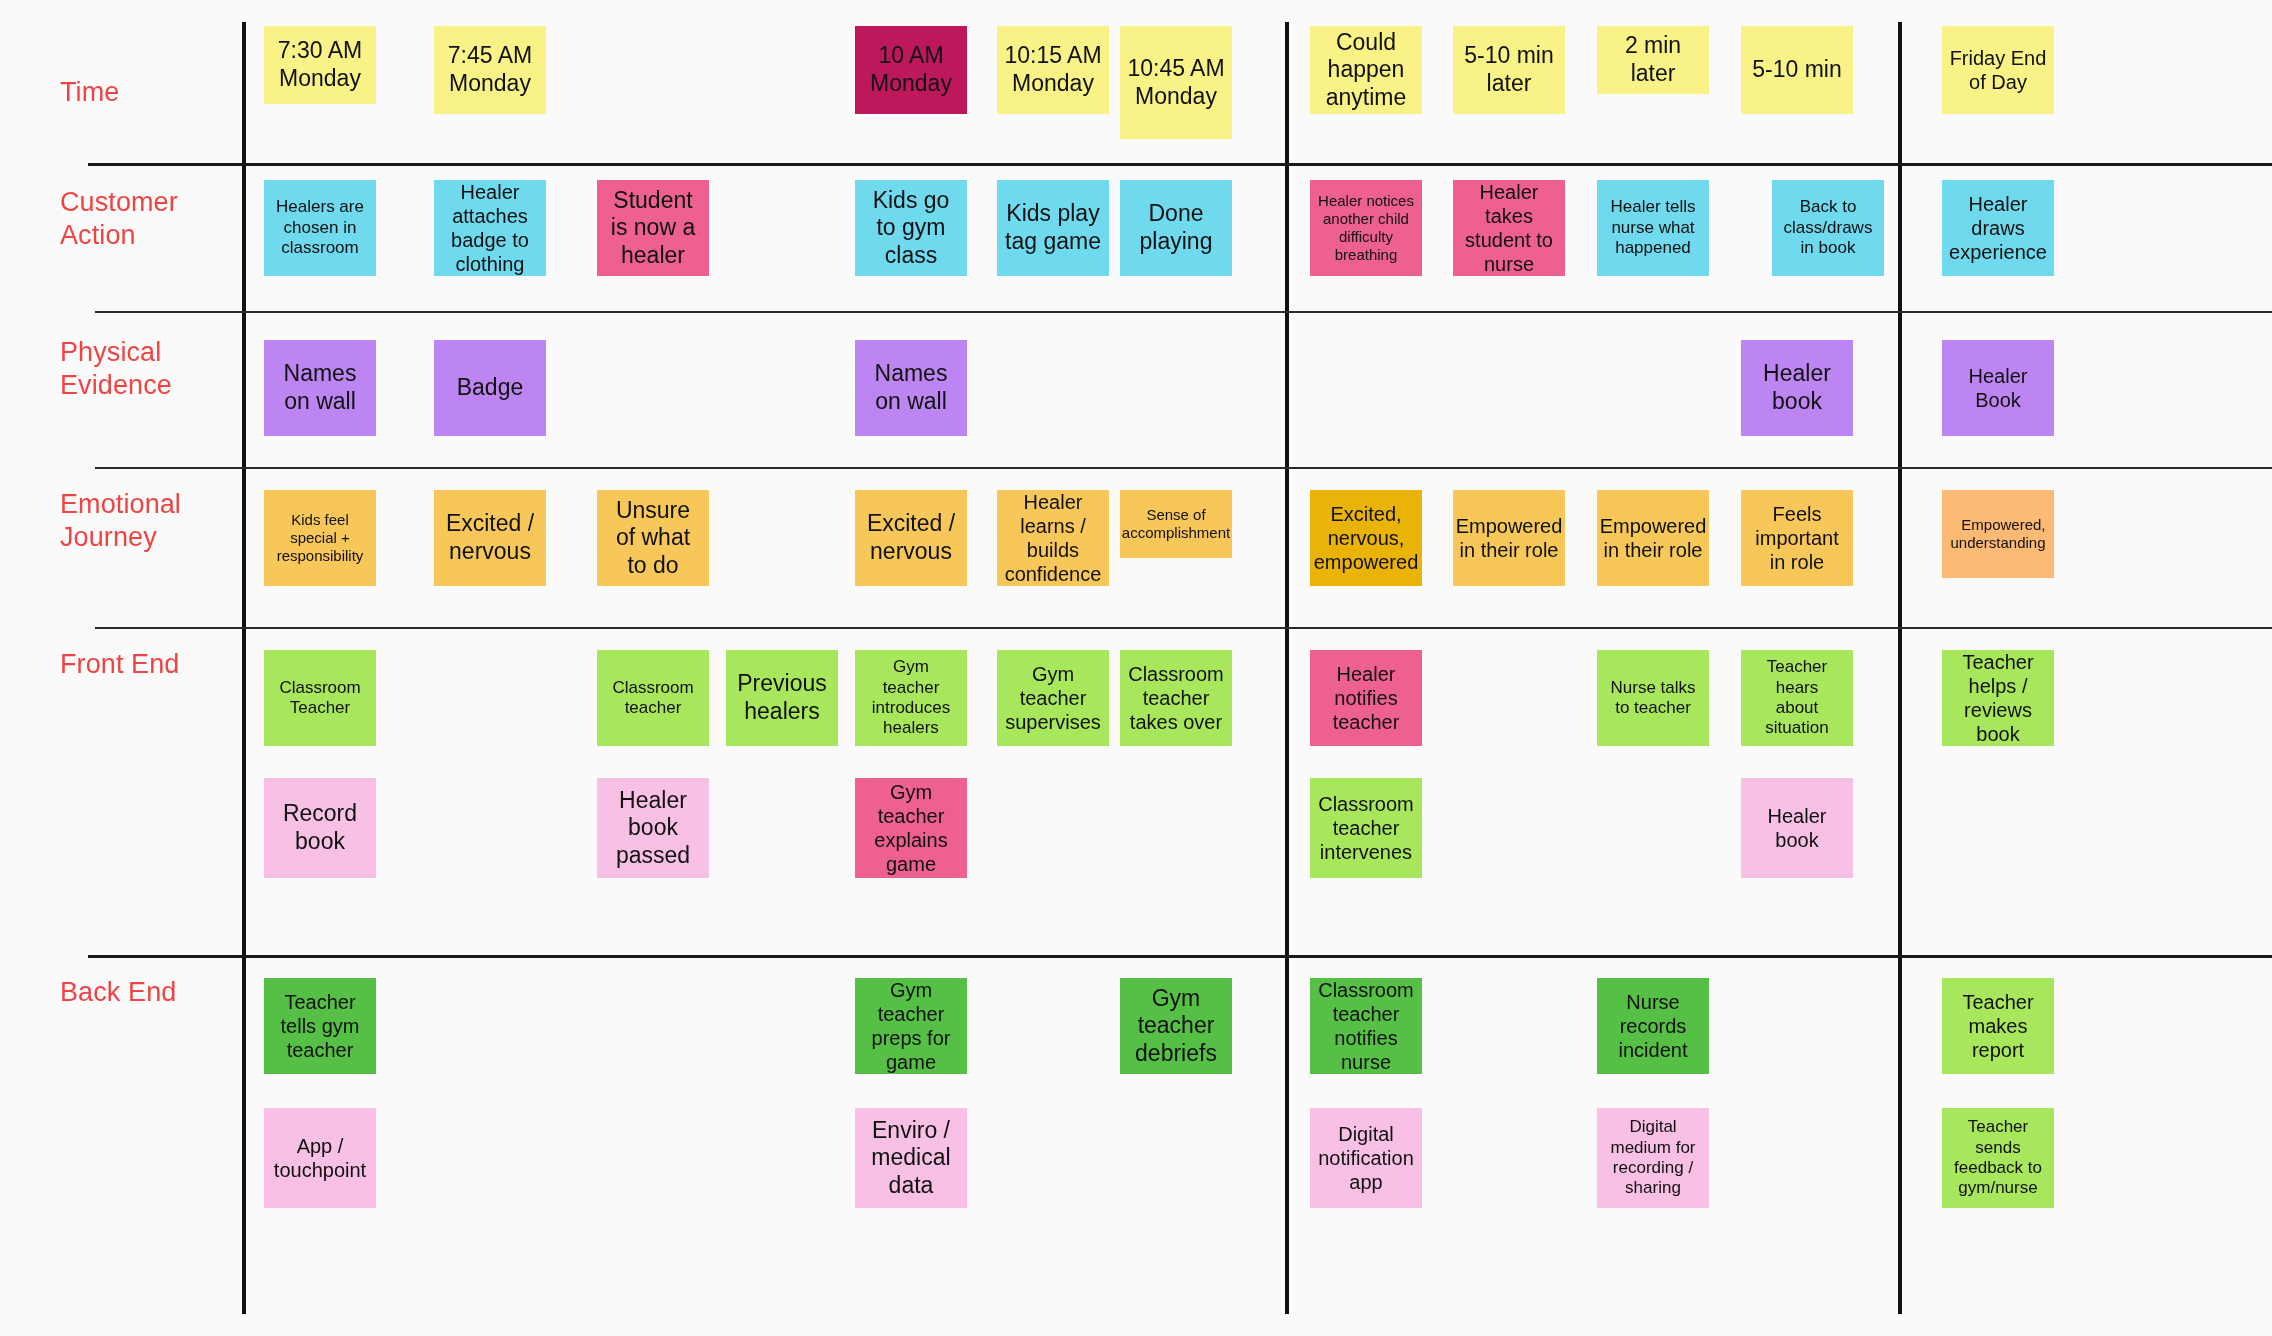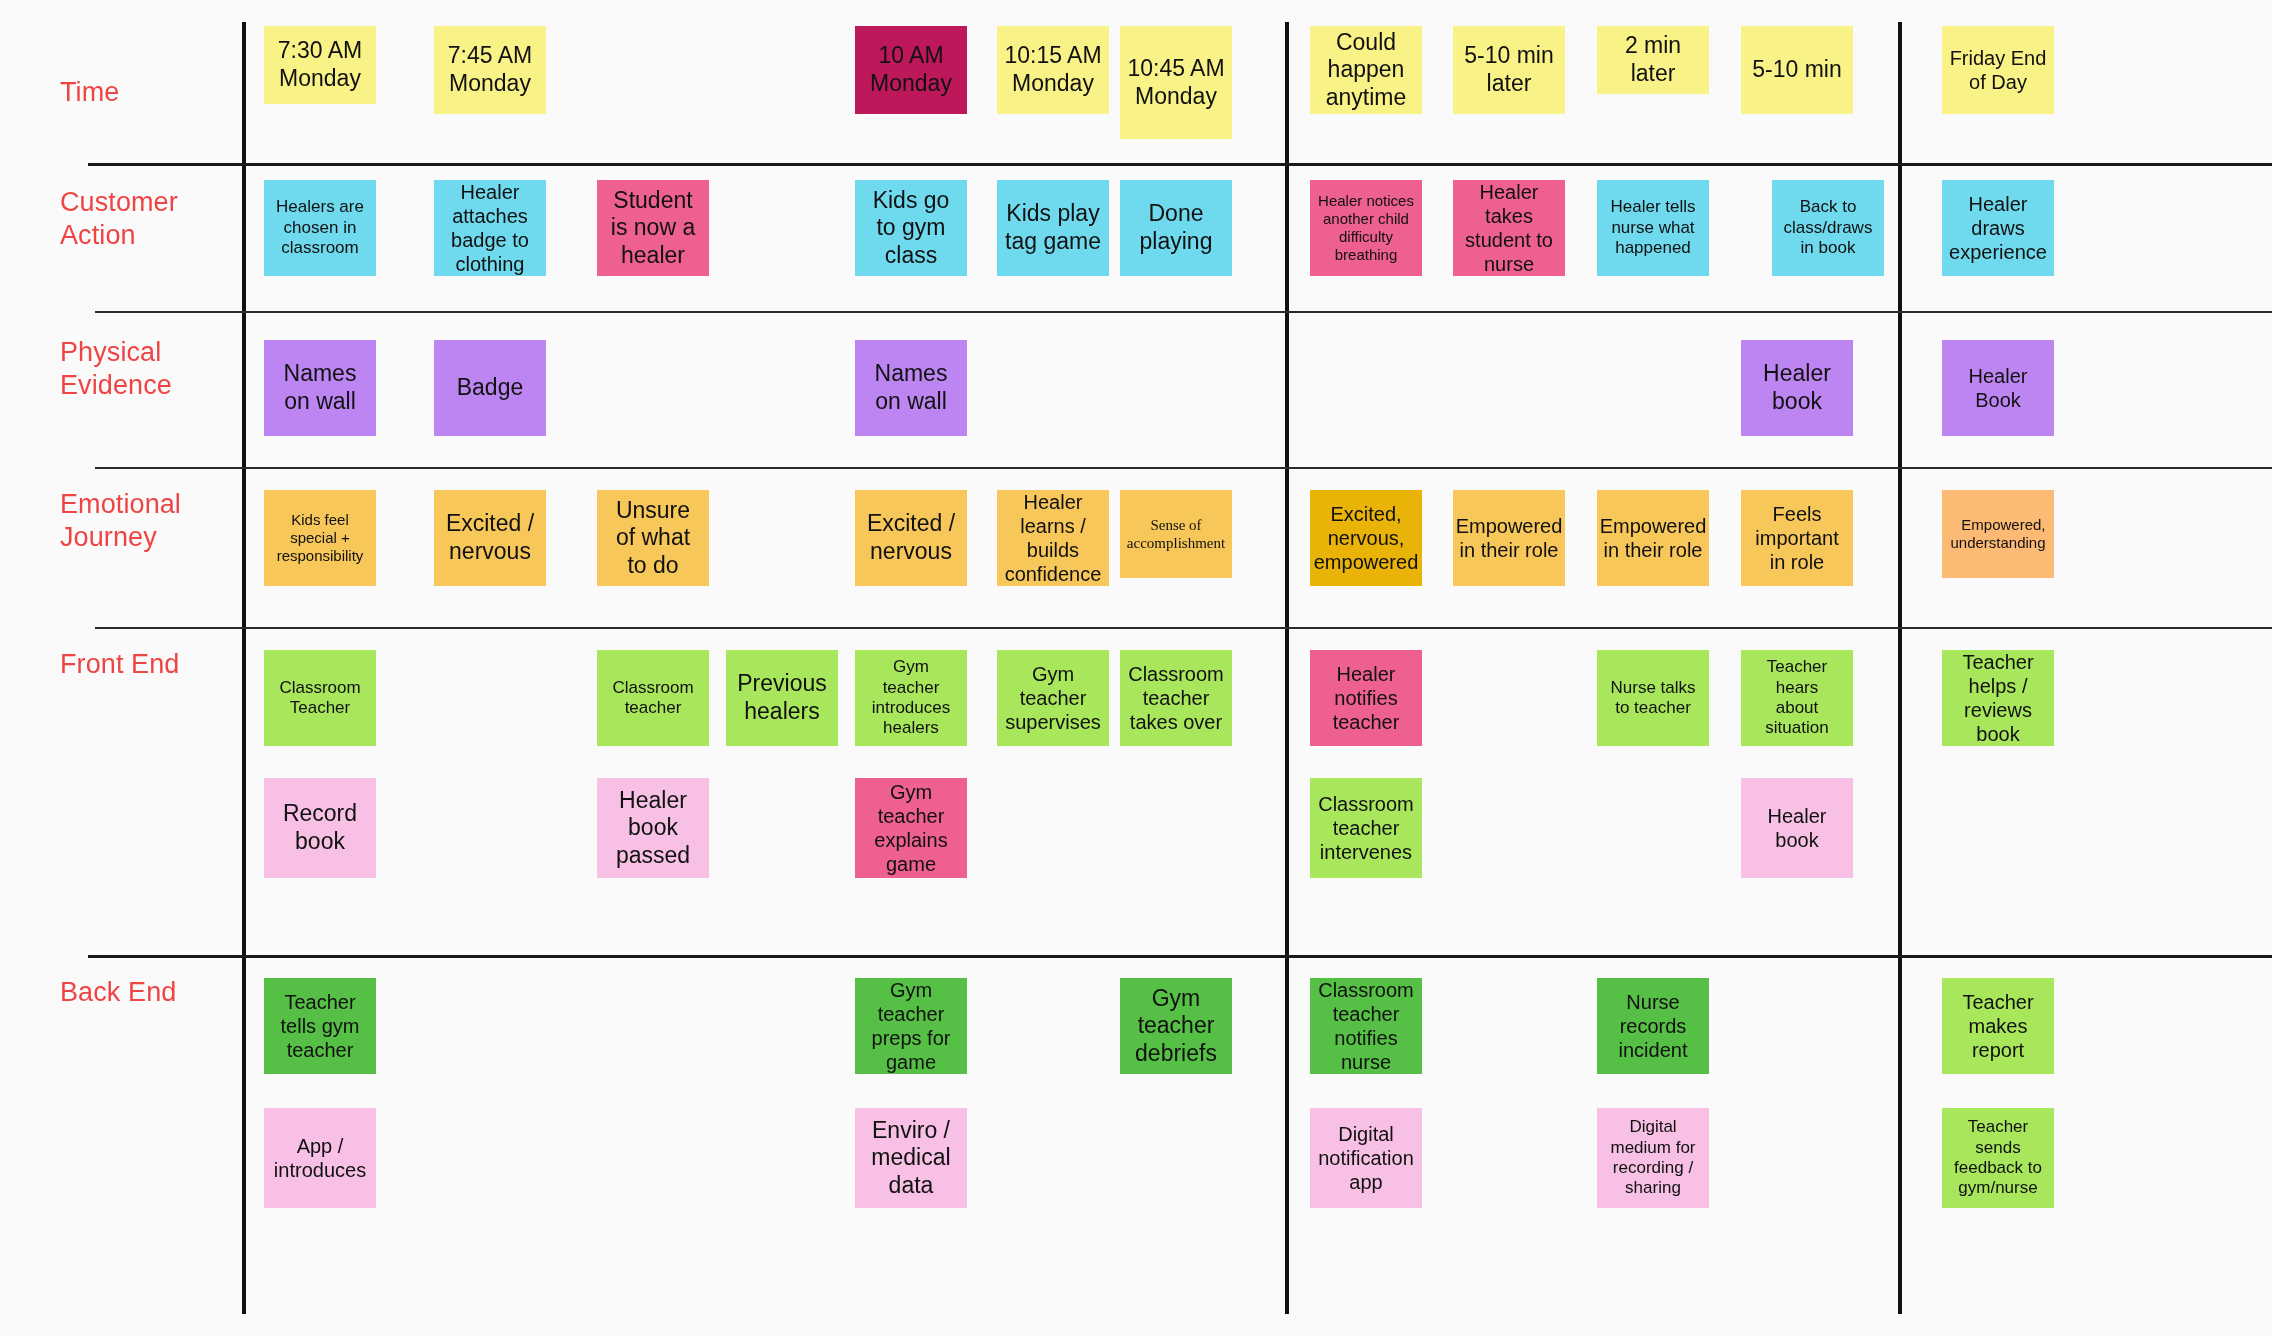--- a/index.html
+++ b/index.html
@@ -154,21 +154,21 @@
 nervous</div>
     <div class="note s-lg" style="left: 597px; top: 490px; width: 112px; height: 96px; background: rgb(248, 199, 90);">Unsure
 of what
 to do</div>
     <div class="note s-lg" style="left: 855px; top: 490px; width: 112px; height: 96px; background: rgb(248, 199, 90);">Excited /
 nervous</div>
     <div class="note s-md" style="left: 997px; top: 490px; width: 112px; height: 96px; background: rgb(248, 199, 90);">Healer
 learns /
 builds
 confidence</div>
-    <div class="note s-xs" style="left: 1120px; top: 490px; width: 112px; height: 88px; background: rgb(248, 199, 90); font-family: Liberation Serif, serif;">Sense of
+    <div class="note s-xs" style="left: 1120px; top: 490px; width: 112px; height: 68px; background: rgb(248, 199, 90);">Sense of
 accomplishment</div>
     <div class="note s-md" style="left: 1310px; top: 490px; width: 112px; height: 96px; background: #eab308;">Excited,
 nervous,
 empowered</div>
     <div class="note s-md" style="left: 1453px; top: 490px; width: 112px; height: 96px; background: rgb(248, 199, 90);">Empowered
 in their role</div>
     <div class="note s-md" style="left: 1597px; top: 490px; width: 112px; height: 96px; background: rgb(248, 199, 90);">Empowered
 in their role</div>
     <div class="note s-md" style="left: 1741px; top: 490px; width: 112px; height: 96px; background: rgb(248, 199, 90);">Feels
 important
@@ -232,21 +232,21 @@
 teacher
 notifies
 nurse</div>
     <div class="note s-md" style="left: 1597px; top: 978px; width: 112px; height: 96px; background: rgb(86, 191, 69);">Nurse
 records
 incident</div>
     <div class="note s-md" style="left: 1942px; top: 978px; width: 112px; height: 96px; background: rgb(168, 230, 92);">Teacher
 makes
 report</div>
     <div class="note s-md" style="left: 264px; top: 1108px; width: 112px; height: 100px; background: rgb(247, 192, 228);">App /
-introduces</div>
+touchpoint</div>
     <div class="note s-lg" style="left: 855px; top: 1108px; width: 112px; height: 100px; background: rgb(247, 192, 228);">Enviro /
 medical
 data</div>
     <div class="note s-md" style="left: 1310px; top: 1108px; width: 112px; height: 100px; background: rgb(247, 192, 228);">Digital
 notification
 app</div>
     <div class="note s-sm" style="left: 1597px; top: 1108px; width: 112px; height: 100px; background: rgb(247, 192, 228);">Digital
 medium for
 recording /
 sharing</div>

